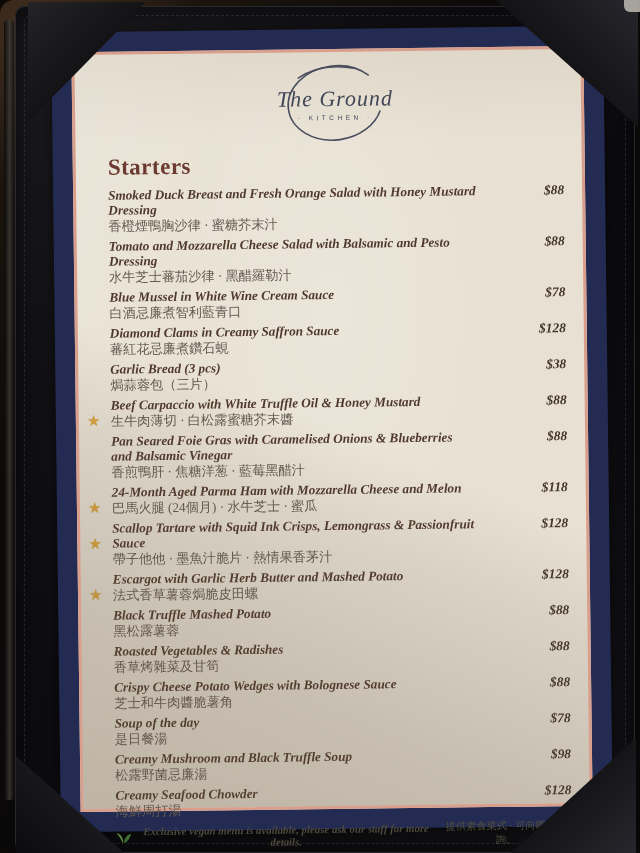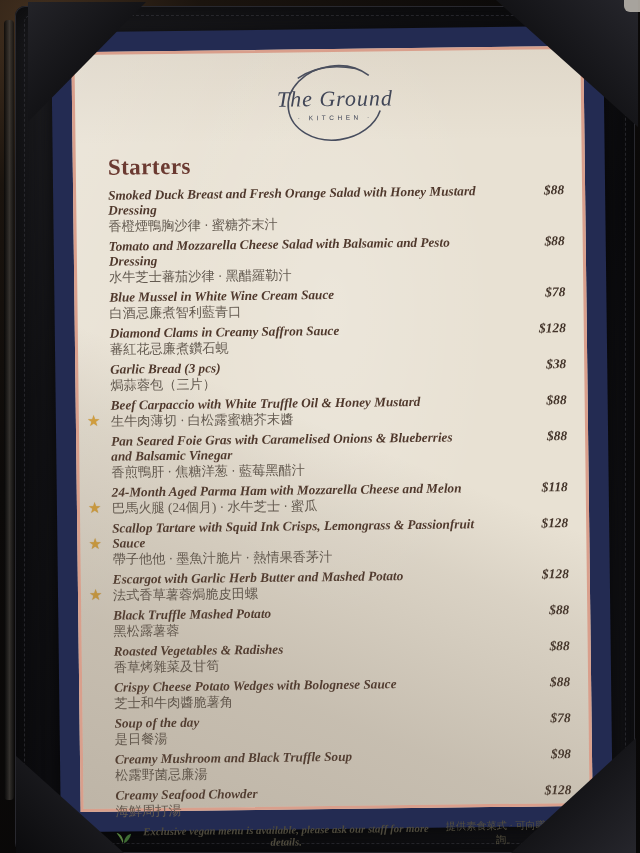--- a/index.html
+++ b/index.html
@@ -4,20 +4,21 @@
 <style>
   html,body{margin:0;padding:0;}
   body{
     width:640px;height:853px;overflow:hidden;
     background:#0b0908;
     font-family:"Liberation Serif","DejaVu Serif",serif;
   }
   .scene{
     position:relative;width:640px;height:853px;
     background:radial-gradient(circle at 6% 3%, #43301f 0%, #1b140e 16%, #0c0a09 45%, #080707 100%);
+    border-radius:14px;
   }
   
   .cover-edge{
     position:absolute;left:4px;top:20px;width:10px;height:780px;
     background:linear-gradient(to right,#050505,#3d3a36 55%,#11100f);
     border-radius:4px;opacity:.8;
   }
   .bg-patch{
     position:absolute;right:0;top:0;width:16px;height:12px;
     background:#b6b1aa;border-radius:0 0 0 6px;z-index:6;opacity:.9;

